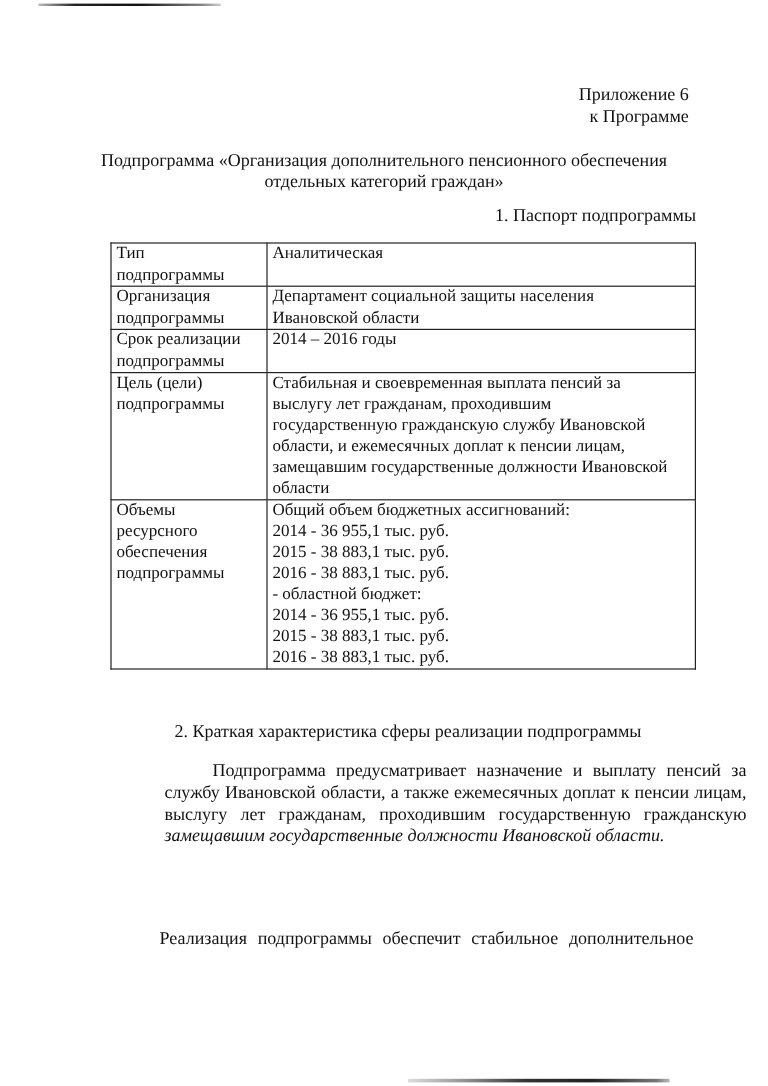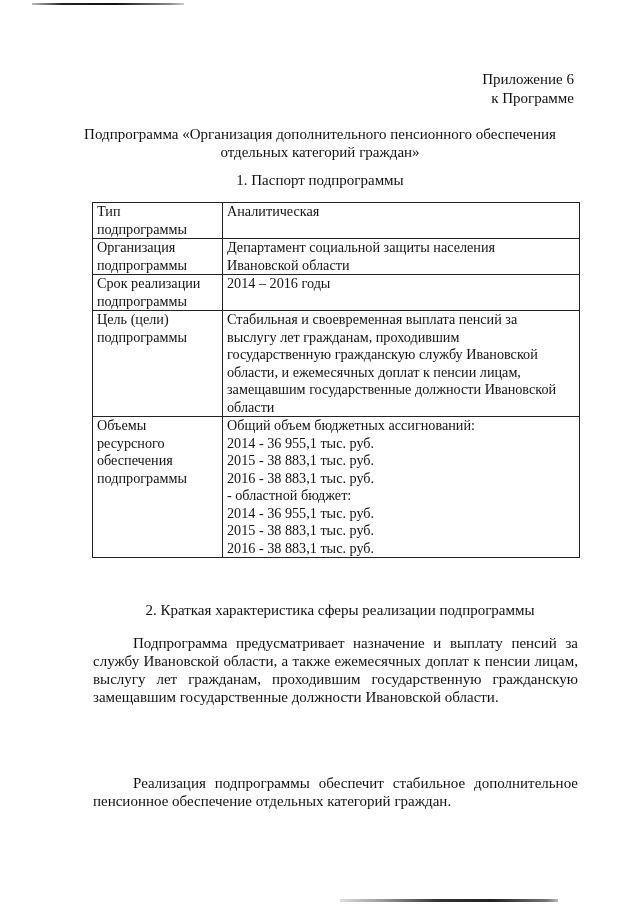--- a/index.html
+++ b/index.html
@@ -47,21 +47,21 @@
       top: 125px;
       text-align: center;
       line-height: 18px;
       font-size: 15px;
     }
     .section1-title {
       position: absolute;
       left: 60px;
       width: 520px;
       top: 172px;
-      text-align: center;
+      text-align: right;
       font-size: 15px;
     }
     table.passport {
       position: absolute;
       left: 92px;
       top: 202px;
       width: 488px;
       border-collapse: collapse;
       font-size: 14.2px;
       line-height: 17.5px;
@@ -86,22 +86,22 @@
     .para {
       position: absolute;
       left: 93px;
       width: 485px;
       font-size: 15px;
       line-height: 18px;
       text-align: justify;
     }
     .para .first { text-indent: 40px; display: block; text-align: justify; text-align-last: justify; }
     .para .mid { display: block; text-align: justify; text-align-last: justify; }
-    .para .last { display: block; text-align: left; }
-    .para2 { top: 634px; }
+    .para .last { display: block; text-align: left; font-style: italic; }
+    .para2 { top: 634px; margin-left: 44px; }
     .section3-title {
       position: absolute;
       left: 75px;
       width: 520px;
       top: 721px;
       text-align: center;
       font-size: 15px;
       line-height: 18px;
     }
     .para3 { top: 774px; }
@@ -195,16 +195,15 @@
   <span class="mid">службу Ивановской области, а также ежемесячных доплат к пенсии лицам,</span>
   <span class="mid">выслугу лет гражданам, проходившим государственную гражданскую</span>
   <span class="last">замещавшим государственные должности Ивановской области.</span>
 </div>
 
 <div class="section3-title">
 </div>
 
 <div class="para para3">
   <span class="first">Реализация подпрограммы обеспечит стабильное дополнительное</span>
-  <span class="last">пенсионное обеспечение отдельных категорий граждан.</span>
 </div>
 
 <div class="scan-line-bottom"></div>
 
 </body></html>

